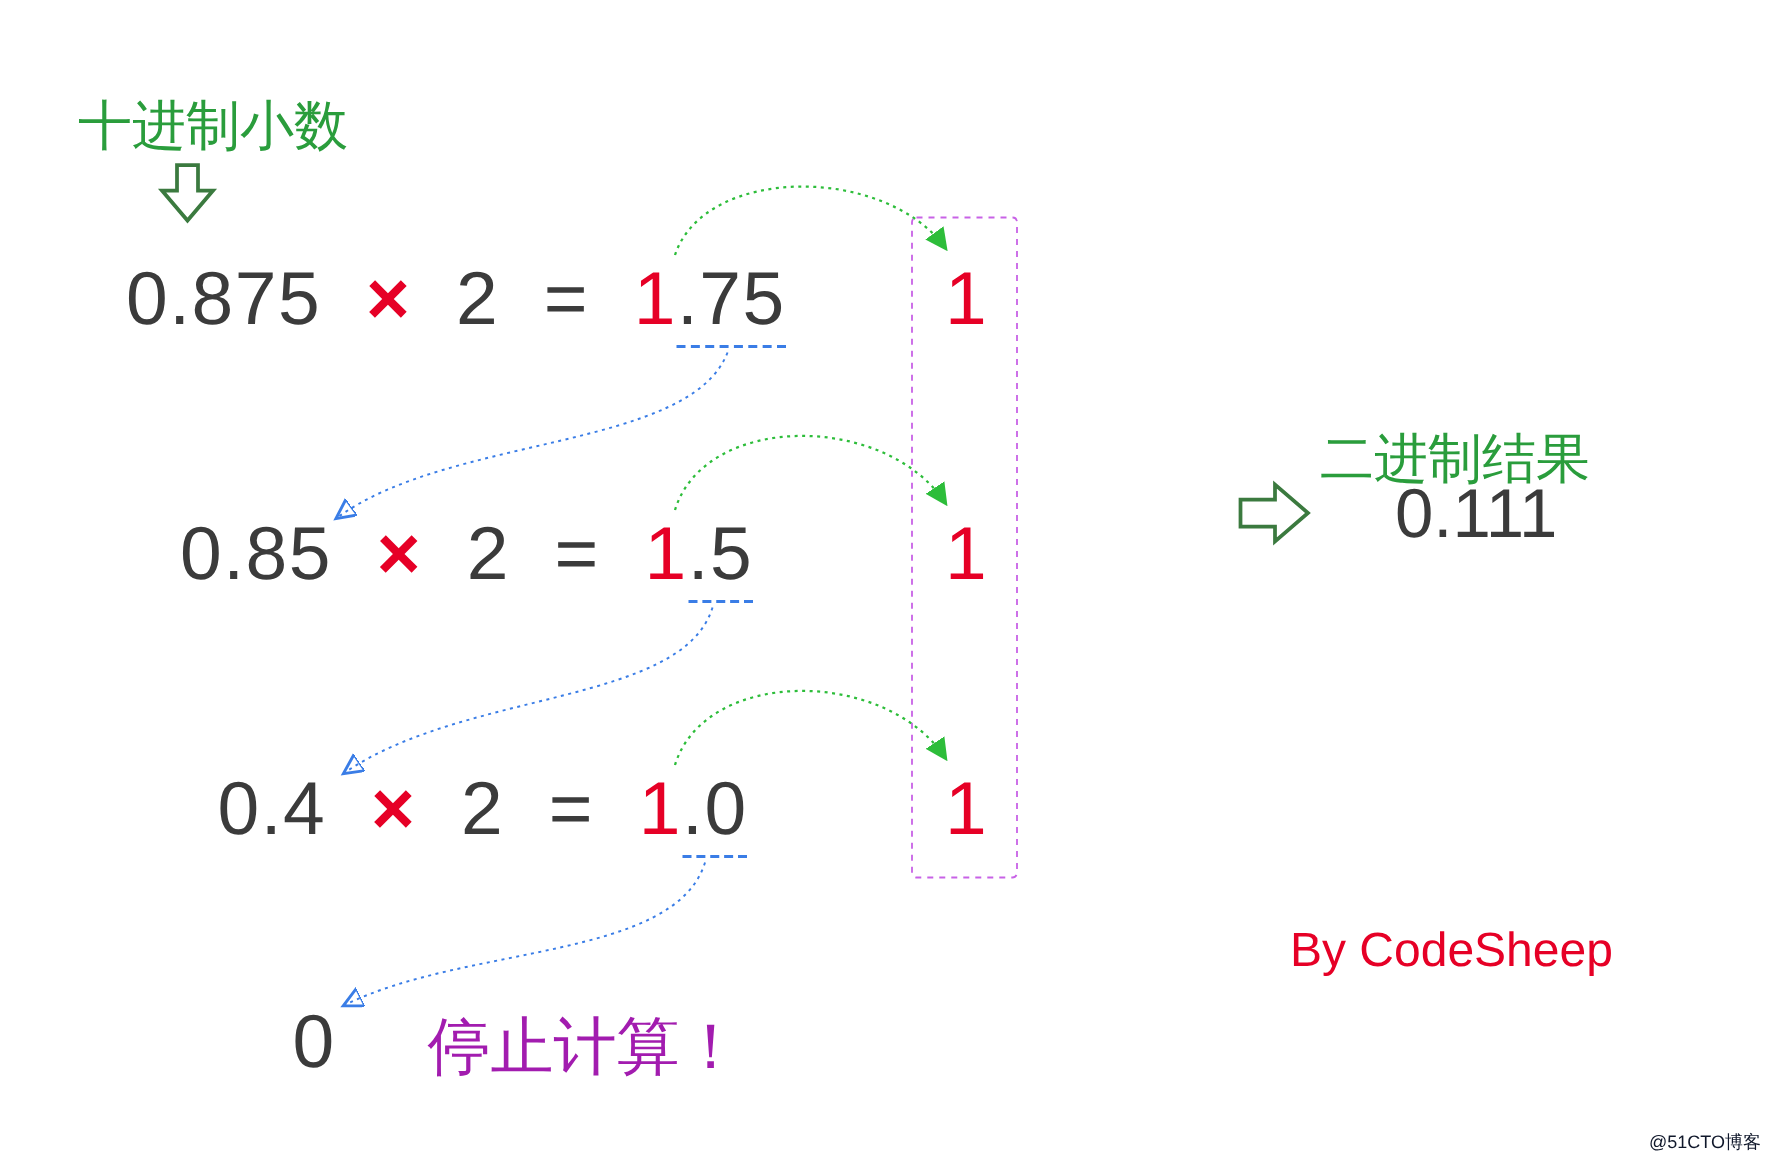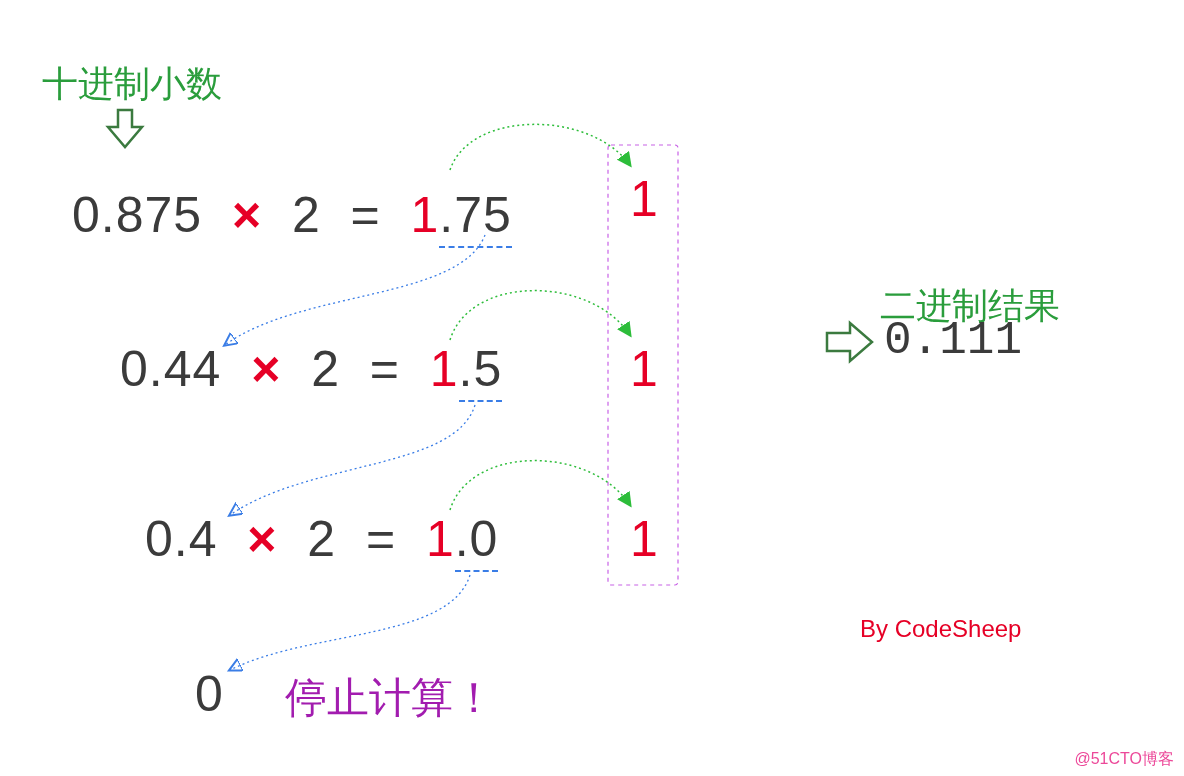--- a/index.html
+++ b/index.html
@@ -13,75 +13,75 @@
   }
   .abs { position: absolute; }
   .green-text { color: #2a9d3c; font-size: 36px; }
   .eq-line { font-size: 50px; color: #3b3b3b; white-space: nowrap; letter-spacing: 1px; }
   .red-num { color: #e60026; }
   .mult { color: #e60026; font-weight: 600; }
   .extract { font-size: 50px; color: #e60026; }
   .binary-label { color: #2a9d3c; font-size: 36px; margin-top: 27px; }
   .binary-value { color: #3b3b3b; font-size: 46px; }
   .stop-text { color: #a21caf; font-size: 42px; }
-  .author { color: #e60026; font-size: 24px; }
-  .watermark { position: absolute; right: 10px; bottom: 6px; color: #ec4899; font-size: 16px; margin-top: 20px; }
+  .author { color: #e60026; font-size: 32px; }
+  .watermark { position: absolute; right: 10px; bottom: 6px; color: #0f172a; font-size: 12px; margin-top: 20px; }
   .underline-blue {
     border-bottom: 2px dashed #3a7de6;
     display: inline-block;
     padding-bottom: 2px;
   }
   svg.overlay {
     position: absolute;
     top: 0; left: 0;
     width: 1184px; height: 776px;
     pointer-events: none;
   }
 </style>
 </head>
 <body>
 
-<div class="abs green-text" style="left:42px; top:60px;">十进制小数</div>
+<div class="abs green-text" style="left:52px; top:60px;">十进制小数</div>
 
 <svg class="abs" style="left:100px; top:105px; width:50px; height:50px;" viewBox="0 0 50 50">
   <path d="M18 5 L32 5 L32 22 L42 22 L25 42 L8 22 L18 22 Z" fill="none" stroke="#3b7a3f" stroke-width="2.5"></path>
 </svg>
 
-<div class="abs eq-line" style="left:72px; top:170px;margin-top:16px;">
+<div class="abs eq-line" style="left:84px; top:170px;">
   <span>0.875</span>
   &nbsp;<span class="mult">×</span>&nbsp;
   <span>2</span>
   &nbsp;=&nbsp;
   <span class="red-num">1</span><span class="underline-blue">.75</span>
 </div>
 <div class="abs extract" style="left:630px; top:170px;">1</div>
 
 <div class="abs eq-line" style="left:120px; top:340px;">
-  <span>0.44</span>
+  <span>0.85</span>
   &nbsp;<span class="mult">×</span>&nbsp;
   <span>2</span>
   &nbsp;=&nbsp;
   <span class="red-num">1</span><span class="underline-blue">.5</span>
 </div>
 <div class="abs extract" style="left:630px; top:340px;">1</div>
 
 <div class="abs eq-line" style="left:145px; top:510px;">
   <span>0.4</span>
   &nbsp;<span class="mult">×</span>&nbsp;
   <span>2</span>
   &nbsp;=&nbsp;
   <span class="red-num">1</span><span class="underline-blue">.0</span>
 </div>
 <div class="abs extract" style="left:630px; top:510px;">1</div>
 
 <div class="abs eq-line" style="left:195px; top:665px;">0</div>
 <div class="abs stop-text" style="left:285px; top:670px;">停止计算！</div>
 
 <div class="abs binary-label" style="left:880px; top:255px;">二进制结果</div>
-<div class="abs binary-value" style="left:884px; top:315px;font-family:Liberation Mono, monospace;">0.111</div>
+<div class="abs binary-value" style="left:930px; top:315px;">0.111</div>
 
 <svg class="abs" style="left:822px; top:315px; width:55px; height:55px;" viewBox="0 0 55 55">
   <path d="M5 18 L28 18 L28 8 L50 27 L28 46 L28 36 L5 36 Z" fill="none" stroke="#3b7a3f" stroke-width="2.5"></path>
 </svg>
 
 <div class="abs author" style="left:860px; top:615px;">By CodeSheep</div>
 
 <div class="watermark">@51CTO博客</div>
 
 <svg class="overlay">

